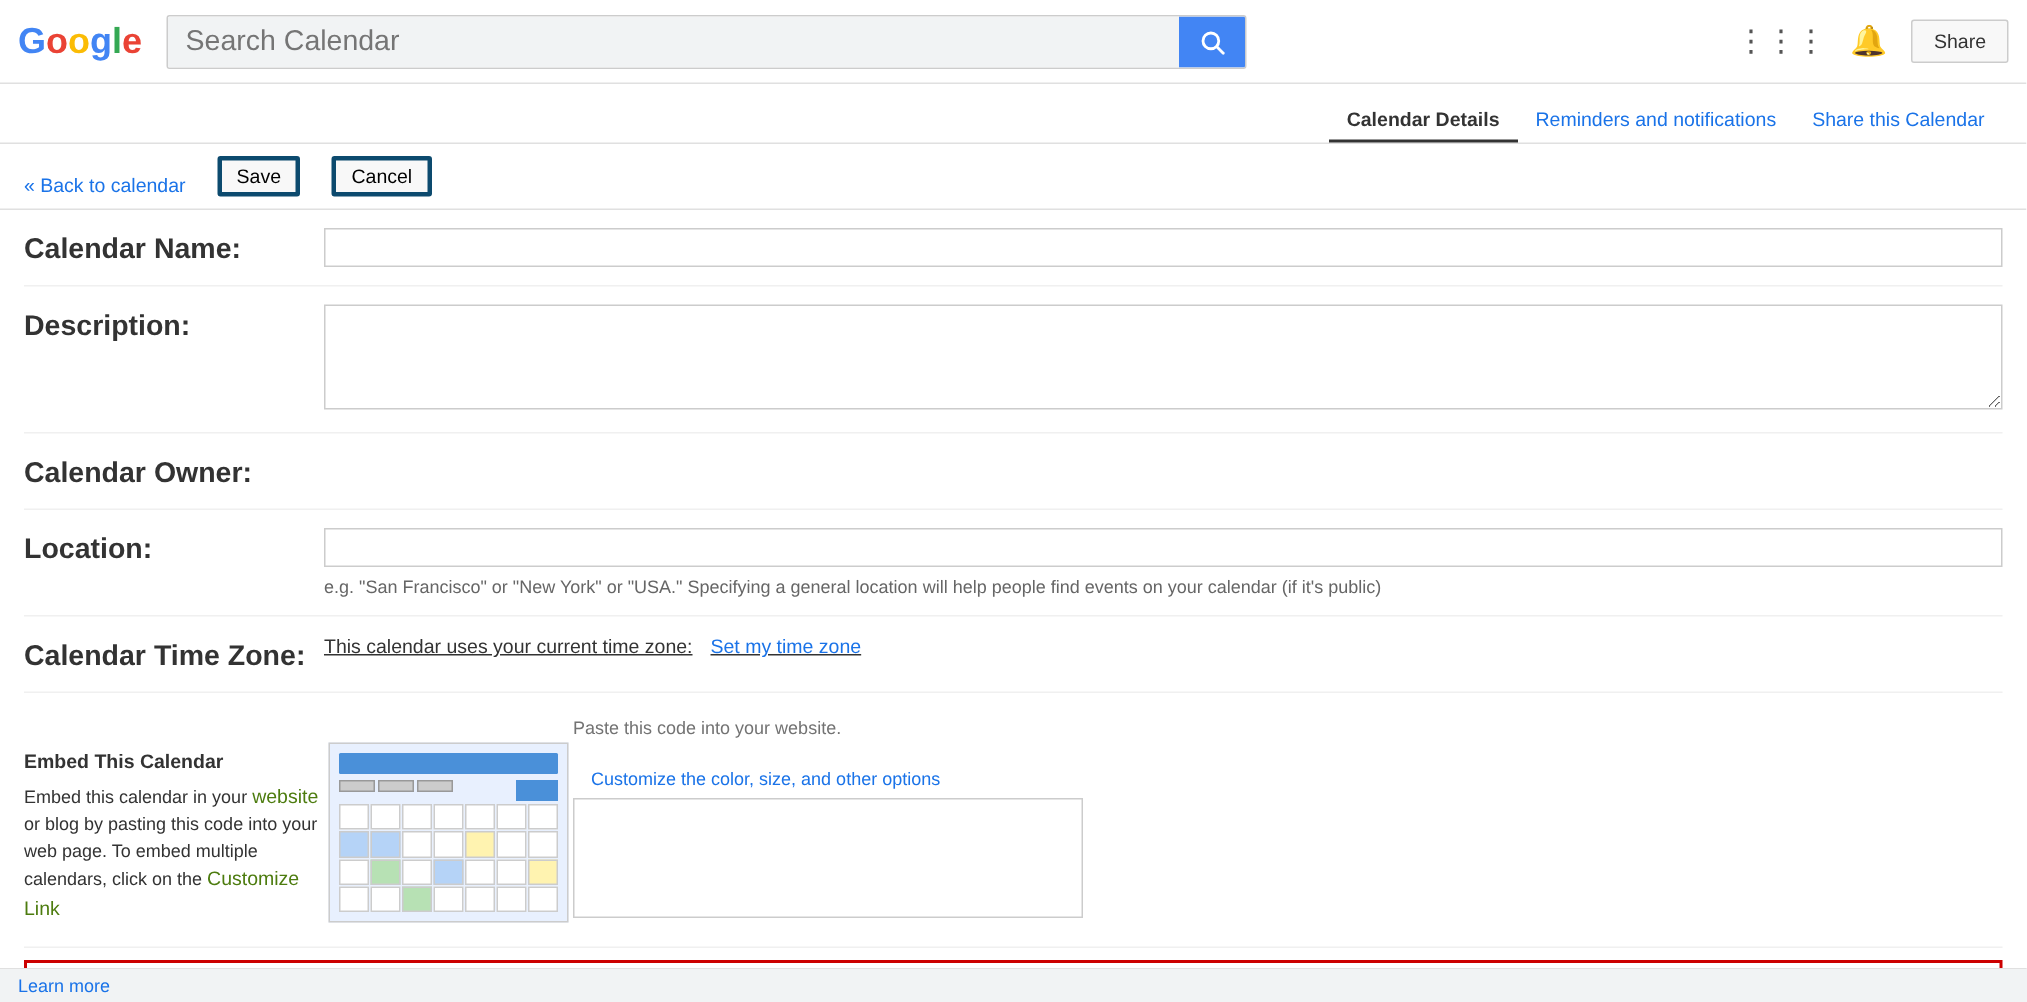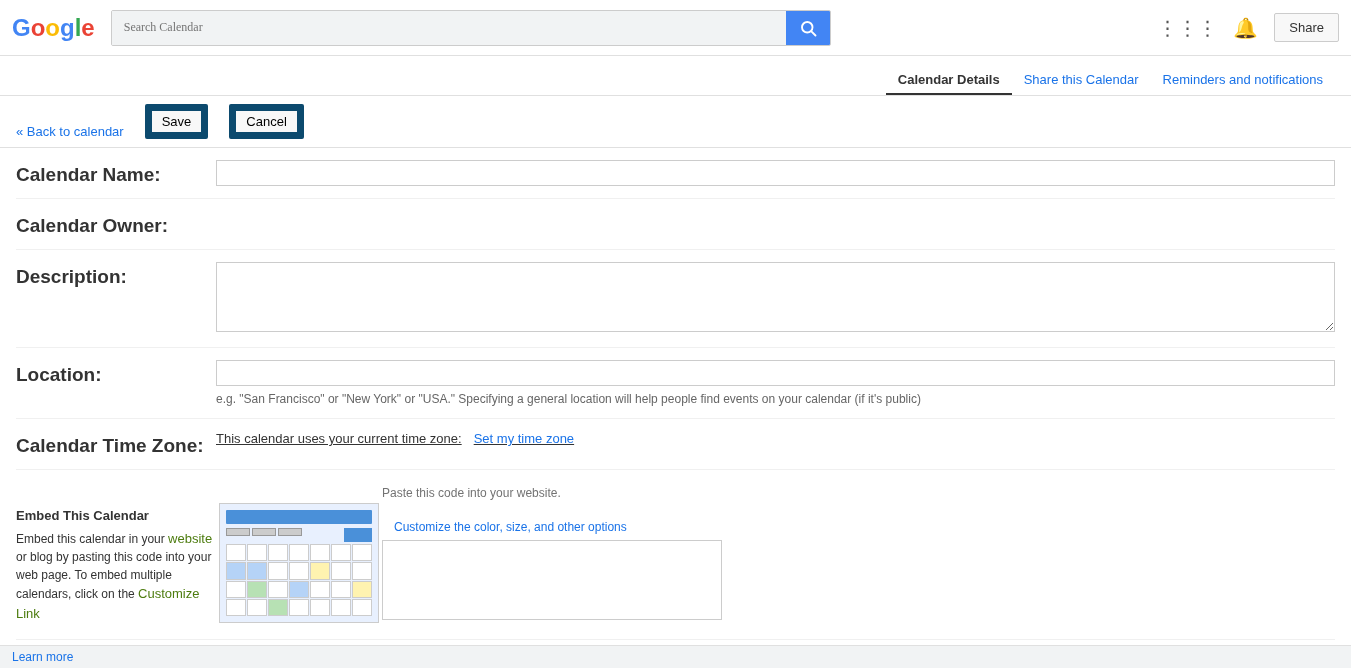--- a/index.html
+++ b/index.html
@@ -35,24 +35,23 @@
       height: 36px;
       border: 1px solid #ccc;
       border-radius: 2px;
       overflow: hidden;
     }
     .search-input {
       flex: 1;
       border: none;
       outline: none;
       padding: 0 12px;
-      font-size: 12px;
+      font-size: 19px;
       color: #999;
       background: #f1f3f4;
-      font-family: Liberation Serif, serif;
     }
     .search-btn {
       background: #4285F4;
       border: none;
       width: 44px;
       cursor: pointer;
       display: flex;
       align-items: center;
       justify-content: center;
     }
@@ -109,21 +108,21 @@
       align-items: flex-end;
       gap: 21px;
       border-bottom: 1px solid #e0e0e0;
     }
     .back-link {
       color: #1a73e8;
       text-decoration: none;
       font-size: 13px;
     }
     .action-btn {
-      border: 7px solid #0c4a6e;
+      border: 3px solid #0c4a6e;
       background: #f8f8f8;
       padding: 3px 10px;
       font-size: 13px;
       cursor: pointer;
       border-radius: 2px;
     }
 
     
     .content {
       padding: 0 16px;
@@ -366,49 +365,49 @@
   </div>
   <div class="header-right">
     <span class="grid-icon">⋮⋮⋮</span>
     <span class="bell-icon">🔔</span>
     <button class="share-btn">Share</button>
   </div>
 </div>
 
 <div class="tabs">
   <a class="tab-item active">Calendar Details</a>
+  <a class="tab-item">Reminders and notifications</a>
   <a class="tab-item">Share this Calendar</a>
-  <a class="tab-item">Reminders and notifications</a>
 </div>
 
 <div class="back-bar">
   <a class="back-link">« Back to calendar</a>
   <button class="action-btn">Save</button>
   <button class="action-btn">Cancel</button>
 </div>
 
 <div class="content">
 
   <div class="form-row">
     <div class="form-label">Calendar Name:</div>
     <div class="form-value">
       <input class="text-input" type="text" value="" style="">
     </div>
   </div>
 
   <div class="form-row">
-    <div class="form-label">Calendar Owner:</div>
-    <div class="form-value owner-value"></div>
-  </div>
-
-  <div class="form-row">
     <div class="form-label">Description:</div>
     <div class="form-value">
       <textarea class="textarea-input" style=""></textarea>
     </div>
+  </div>
+
+  <div class="form-row">
+    <div class="form-label">Calendar Owner:</div>
+    <div class="form-value owner-value"></div>
   </div>
 
   <div class="form-row" style="flex-direction:column;">
     <div style="display:flex; width:100%;">
       <div class="form-label">Location:</div>
       <div class="form-value">
         <input class="text-input" type="text" value="" style="">
       </div>
     </div>
     <div style="padding-left:200px; margin-top:4px;">

